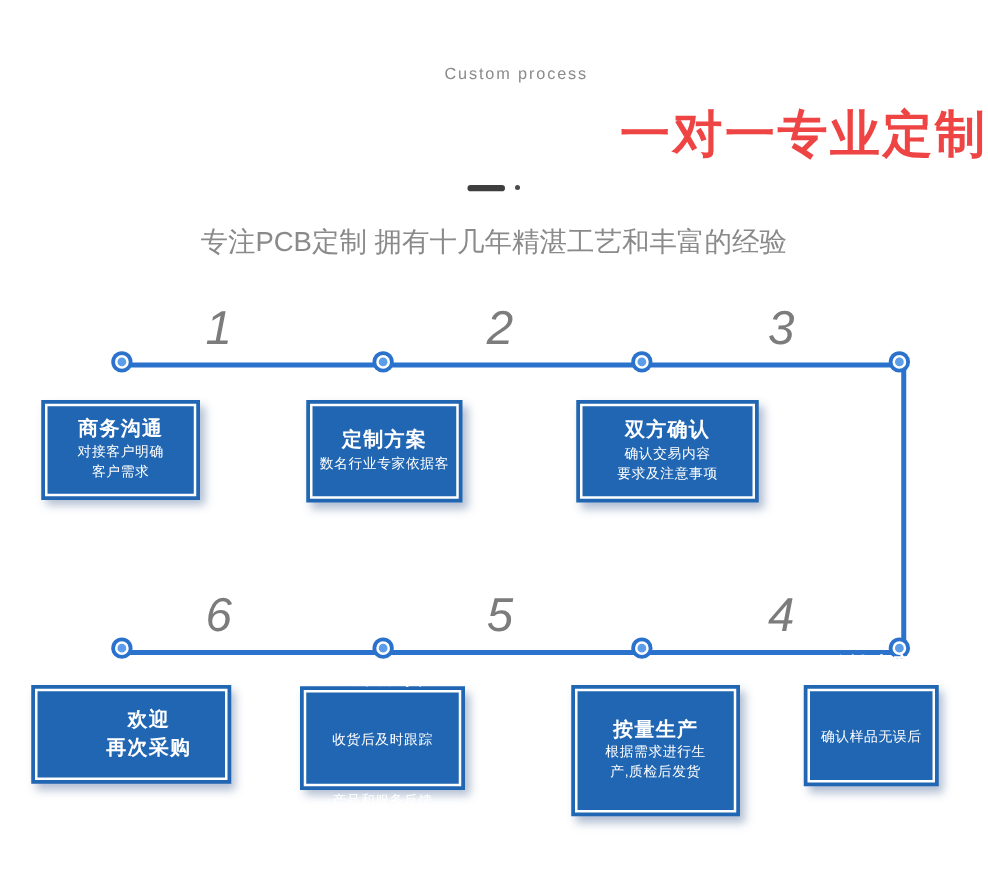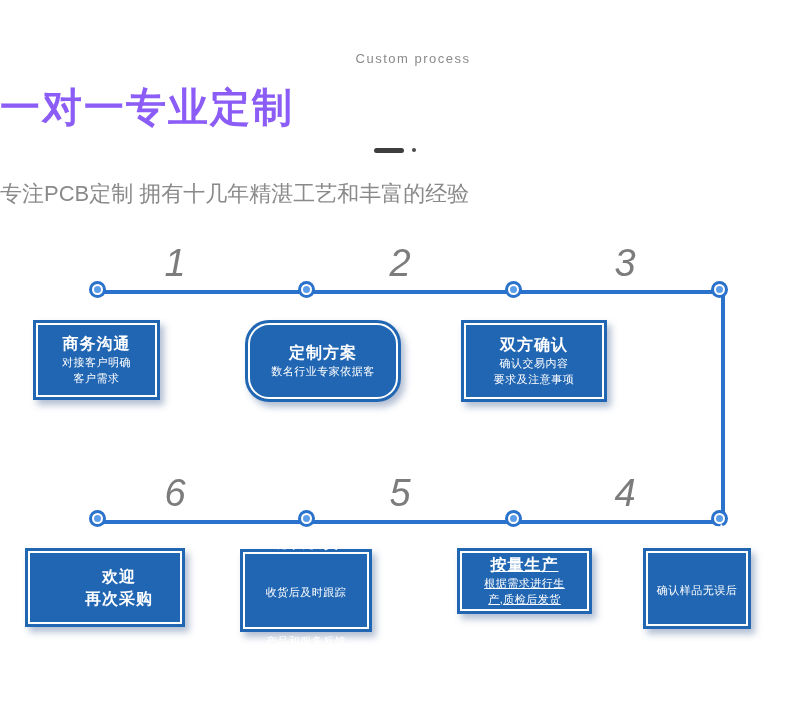--- a/index.html
+++ b/index.html
@@ -5,31 +5,31 @@
   html,body{margin:0;padding:0;background:#fff;}
   .canvas{
     position:relative;width:790px;height:701px;background:#ffffff;
     font-family:"Liberation Sans","DejaVu Sans",sans-serif;overflow:hidden;
   }
   .eyebrow{
     position:absolute;top:51px;left:0;right:0;text-align:center;
     font-size:13px;color:#8a8a8a;letter-spacing:1.5px;padding-left:36px;
   }
   .main-title{
-    position:absolute;top:80px;left:0;right:0;text-align:left;
-    font-size:40px;font-weight:bold;color:#8b5cf6;letter-spacing:2px;
+    position:absolute;top:80px;left:0;right:0;text-align:right;
+    font-size:40px;font-weight:bold;color:#ef4444;letter-spacing:2px;
   }
   .dash-row{
     position:absolute;top:146px;left:0;right:0;height:8px;
     display:flex;justify-content:center;align-items:center;gap:8px;
   }
   .dash-bar{width:30px;height:5px;background:#3e3e3e;border-radius:2.5px;}
   .dash-dot{width:4px;height:4px;background:#4a4a4a;border-radius:50%;}
   .subtitle{
-    position:absolute;top:179px;left:0;right:0;text-align:left;
+    position:absolute;top:179px;left:0;right:0;text-align:center;
     font-size:22px;color:#8a8a8a;
   }
   .hline,.vline{position:absolute;background:#2b72cc;border-radius:2px;}
   .timeline-dot{
     position:absolute;width:7px;height:7px;border-radius:50%;
     background:#5b9de8;border:2px solid #ffffff;box-shadow:0 0 0 3px #2b72cc;
   }
   .step-num{
     position:absolute;transform:translateX(-50%);
     font-size:38px;line-height:40px;font-style:italic;font-weight:300;color:#7c7c7c;
@@ -78,21 +78,21 @@
   <div class="step-num" style="left:175px;top:473px;">6</div>
   <div class="step-num" style="left:400px;top:473px;">5</div>
   <div class="step-num" style="left:625px;top:473px;">4</div>
 
   <div class="step-box" style="left:33px;top:320px;width:127px;height:80px;">
     <div class="t">商务沟通</div>
 
     <div class="b">对接客户明确</div>
     <div class="b">客户需求</div>
   </div>
-  <div class="step-box" style="left:245px;top:320px;width:156px;height:82px;border-radius:24px;">
+  <div class="step-box" style="left:245px;top:320px;width:125px;height:82px;">
     <div class="t">定制方案</div>
 
     <div class="b">数名行业专家依据客</div>
   </div>
   <div class="step-box" style="left:461px;top:320px;width:146px;height:82px;">
     <div class="t">双方确认</div>
 
     <div class="b">确认交易内容</div>
     <div class="b">要求及注意事项</div>
   </div>
@@ -101,21 +101,21 @@
     <div class="t">欢迎</div>
     <div class="t">再次采购</div>
 
   </div>
   <div class="step-box" style="left:240px;top:549px;width:132px;height:83px;gap:33px;">
     <div class="t">确认收货</div>
 
     <div class="b">收货后及时跟踪</div>
     <div class="b">产品和服务反馈</div>
   </div>
-  <div class="step-box" style="left:457px;top:548px;width:135px;height:66px;text-decoration:underline;">
+  <div class="step-box" style="left:457px;top:548px;width:135px;height:105px;">
     <div class="t">按量生产</div>
 
     <div class="b">根据需求进行生</div>
     <div class="b">产,质检后发货</div>
   </div>
   <div class="step-box" style="left:643px;top:548px;width:108px;height:81px;gap:40px;">
     <div class="t">确认生产</div>
 
     <div class="b">确认样品无误后</div>
     <div class="b">付款成功</div>

